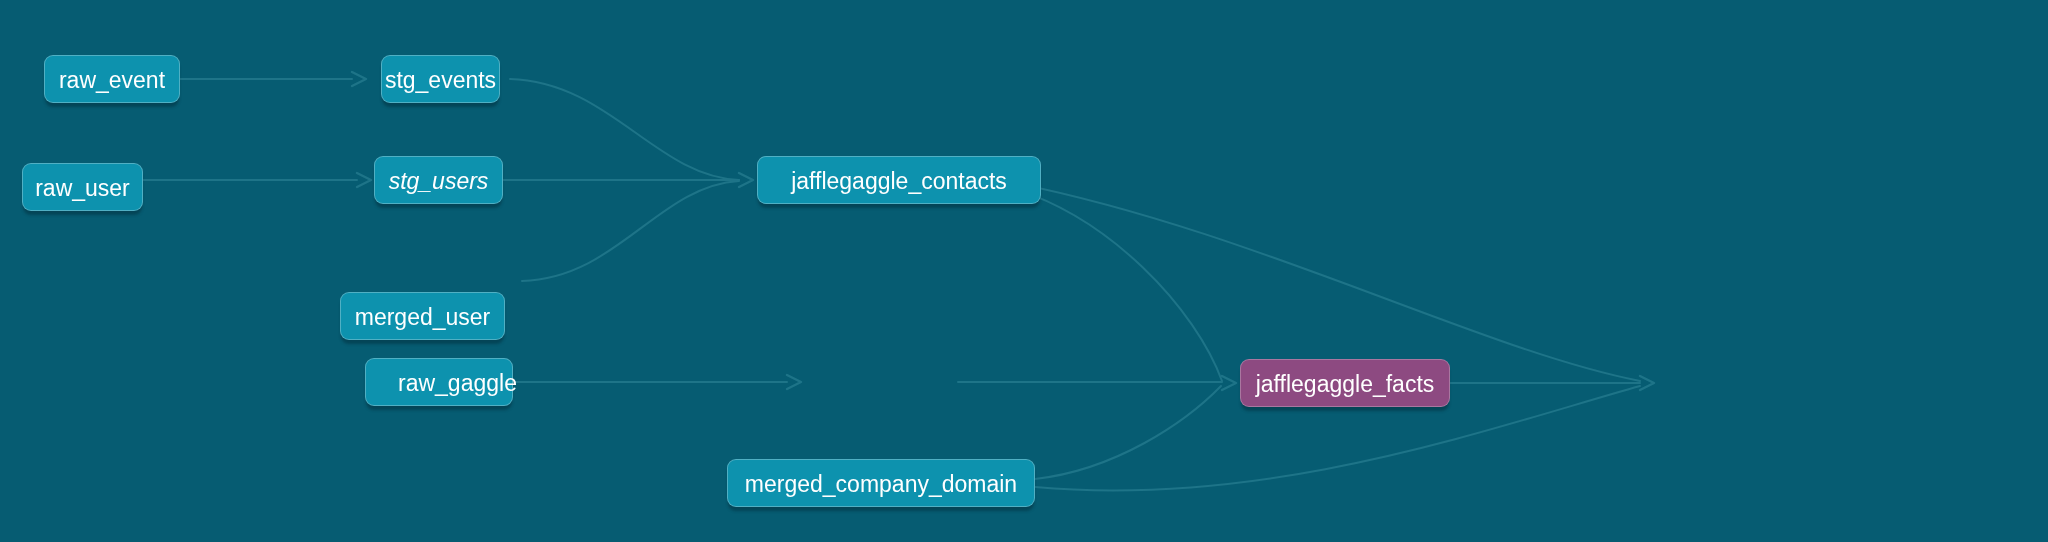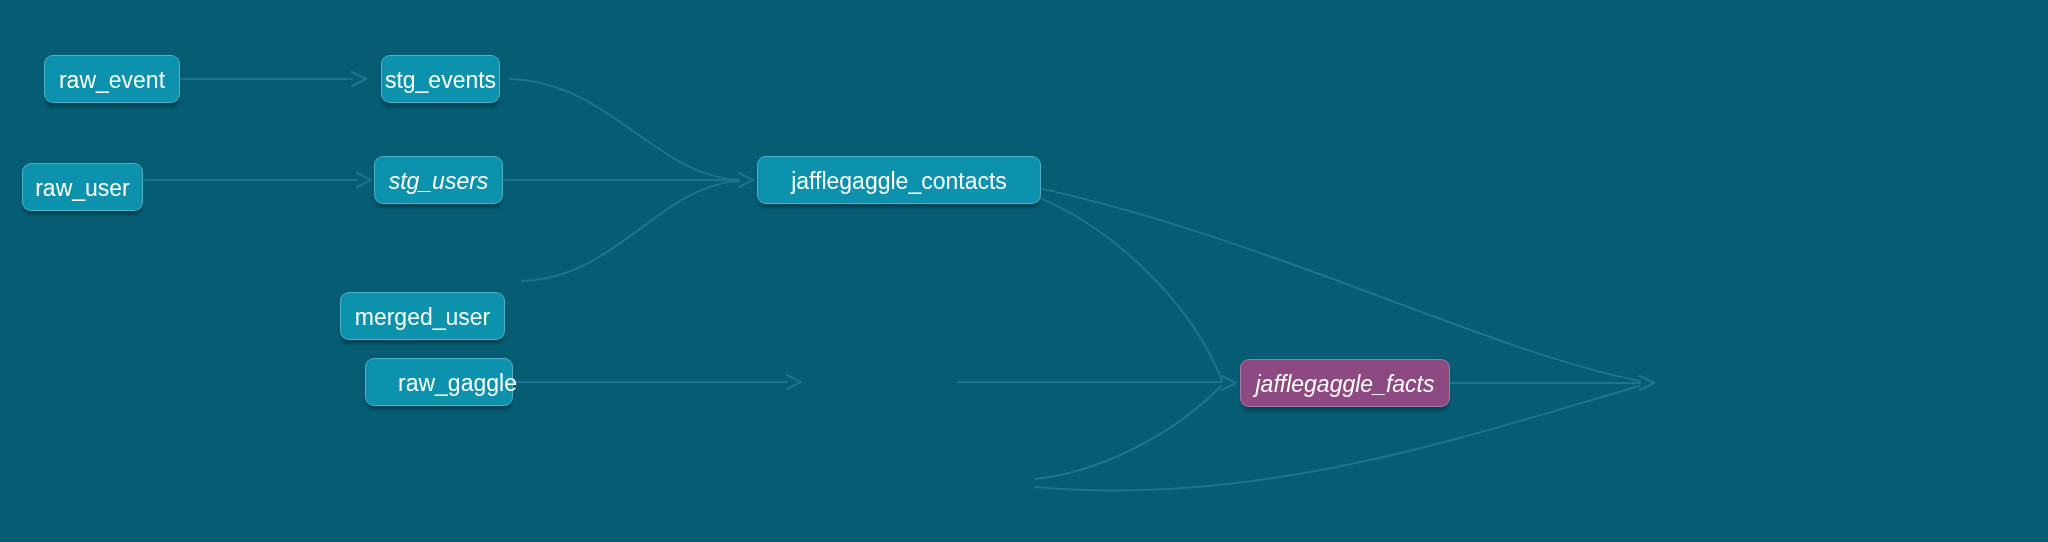--- a/index.html
+++ b/index.html
@@ -79,17 +79,20 @@
   </div>
   <div class="node" style="left:340px;top:257px;width:165px;margin-top:35px;">
     <span>merged_user</span>
   </div>
   <div class="node" style="left:757px;top:156px;width:284px;">
     <span>jafflegaggle_contacts</span>
   </div>
   <div class="node" style="left:365px;top:358px;width:148px;padding-left:32px;">
     <span>raw_gaggle</span>
   </div>
-  <div class="node selected" style="left:1240px;top:359px;width:210px;font-style:italic;">
+  <div class="node" style="left:727px;top:459px;width:308px;">
+    <span>merged_company_domain</span>
+  </div>
+  <div class="node selected" style="left:1240px;top:359px;width:210px;">
     <span>jafflegaggle_facts</span>
   </div>
 
 </div>
 
 </body></html>

